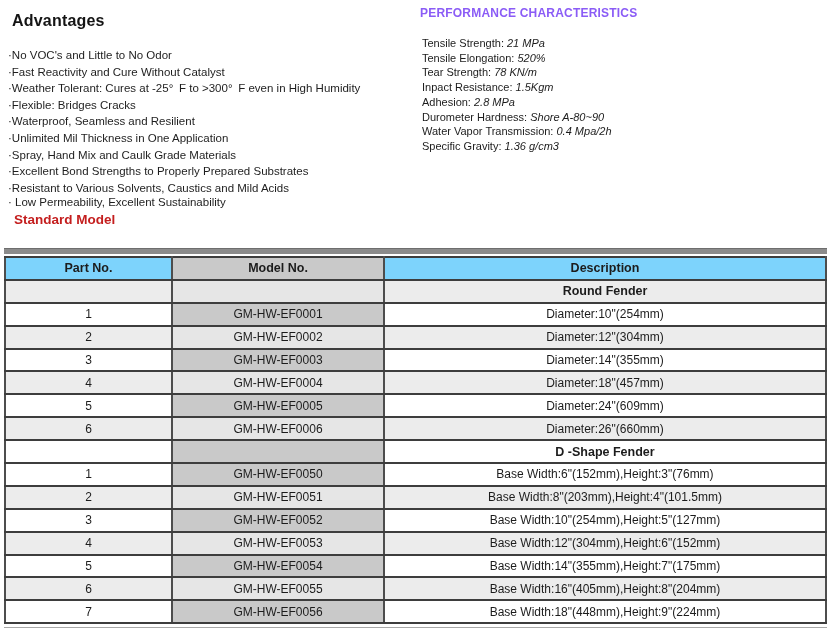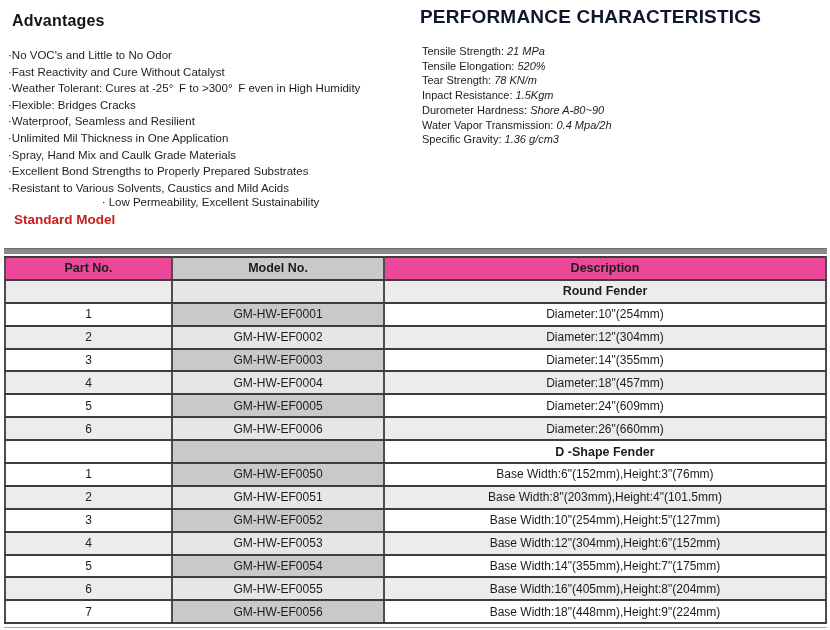--- a/index.html
+++ b/index.html
@@ -13,27 +13,27 @@
   }
 
   
   .advantages { position:absolute; left:8px; top:0; width:405px; }
   .advantages h1 {
     font-size:16px; font-weight:bold; letter-spacing:.2px;
     margin:12px 0 0 4px; color:#141414;
   }
   .advantages ul { list-style:none; margin:17px 0 0 0; padding:0; font-size:11.5px; }
   .advantages li { line-height:16.6px; white-space:nowrap; color:#1e1e1e; }
-  .advantages li:last-child { line-height:13px;text-align:center; }
+  .advantages li:last-child { line-height:13px; }
 
   
   .performance { position:absolute; left:420px; top:0; width:405px; }
   .performance h2 {
-    font-size:19px; font-weight:bold; letter-spacing:.2px;
-    margin:6px 0 0 0; color:#0f172a;
+    font-size:12px; font-weight:bold; letter-spacing:.2px;
+    margin:6px 0 0 0; color:#8b5cf6;
   }
   .performance ul { list-style:none; margin:16px 0 0 2px; padding:0; font-size:11px; }
   .performance li { line-height:14.7px; white-space:nowrap; }
   .performance .spec-value { font-style:italic; }
 
   
   .standard-model {
     position:absolute; left:14px; top:212px;
     font-size:13.5px; font-weight:bold; margin:0;
     color:var(--accent-red, #c41e1e);
@@ -51,21 +51,21 @@
   col.c-model { width:212px; }
   th, td {
     border-top:2px solid #3d3d3d;
     border-bottom:2px solid #3d3d3d;
     border-left:2px solid #4d4d4d;
     border-right:2px solid #4d4d4d;
     text-align:center; vertical-align:middle;
     padding:0; height:20.9px;
     font-size:12px; overflow:hidden; white-space:nowrap;
   }
-  th { font-weight:bold; font-size:12.5px; background:#ec4899; }
+  th { font-weight:bold; font-size:12.5px; background:#7dd3fc; }
   th.col-model { background:var(--model-dark, #c9c9c9); }
 
   tr.shade-a td { background:#ffffff; }
   tr.shade-a td.col-model { background:var(--model-dark, #c9c9c9); }
   tr.shade-b td { background:var(--row-light, #ececec); }
   tr.shade-b td.col-model { background:var(--model-light, #e6e6e6); }
   tr.section td.col-desc { font-weight:bold; font-size:12.5px;margin-left:36px; }
 
   .bottom-line { height:1px; background:#a8a8a8; margin-top:3px; }
 </style>
@@ -90,20 +90,21 @@
       </ul>
   </section>
 
   <section class="performance">
     <h2>PERFORMANCE CHARACTERISTICS</h2>
     <ul>
         <li><span>Tensile Strength:</span> <span class="spec-value">21 MPa</span></li>
         <li><span>Tensile Elongation:</span> <span class="spec-value">520%</span></li>
         <li><span>Tear Strength:</span> <span class="spec-value">78 KN/m</span></li>
         <li><span>Inpact Resistance:</span> <span class="spec-value">1.5Kgm</span></li>
+        <li><span>Adhesion:</span> <span class="spec-value">2.8 MPa</span></li>
         <li><span>Durometer Hardness:</span> <span class="spec-value">Shore A-80~90</span></li>
         <li><span>Water Vapor Transmission:</span> <span class="spec-value">0.4 Mpa/2h</span></li>
         <li><span>Specific Gravity:</span> <span class="spec-value">1.36 g/cm3</span></li>
       </ul>
   </section>
 
   <h3 class="standard-model">Standard Model</h3>
 
   <div class="table-wrap">
     <div class="top-bar"></div>

